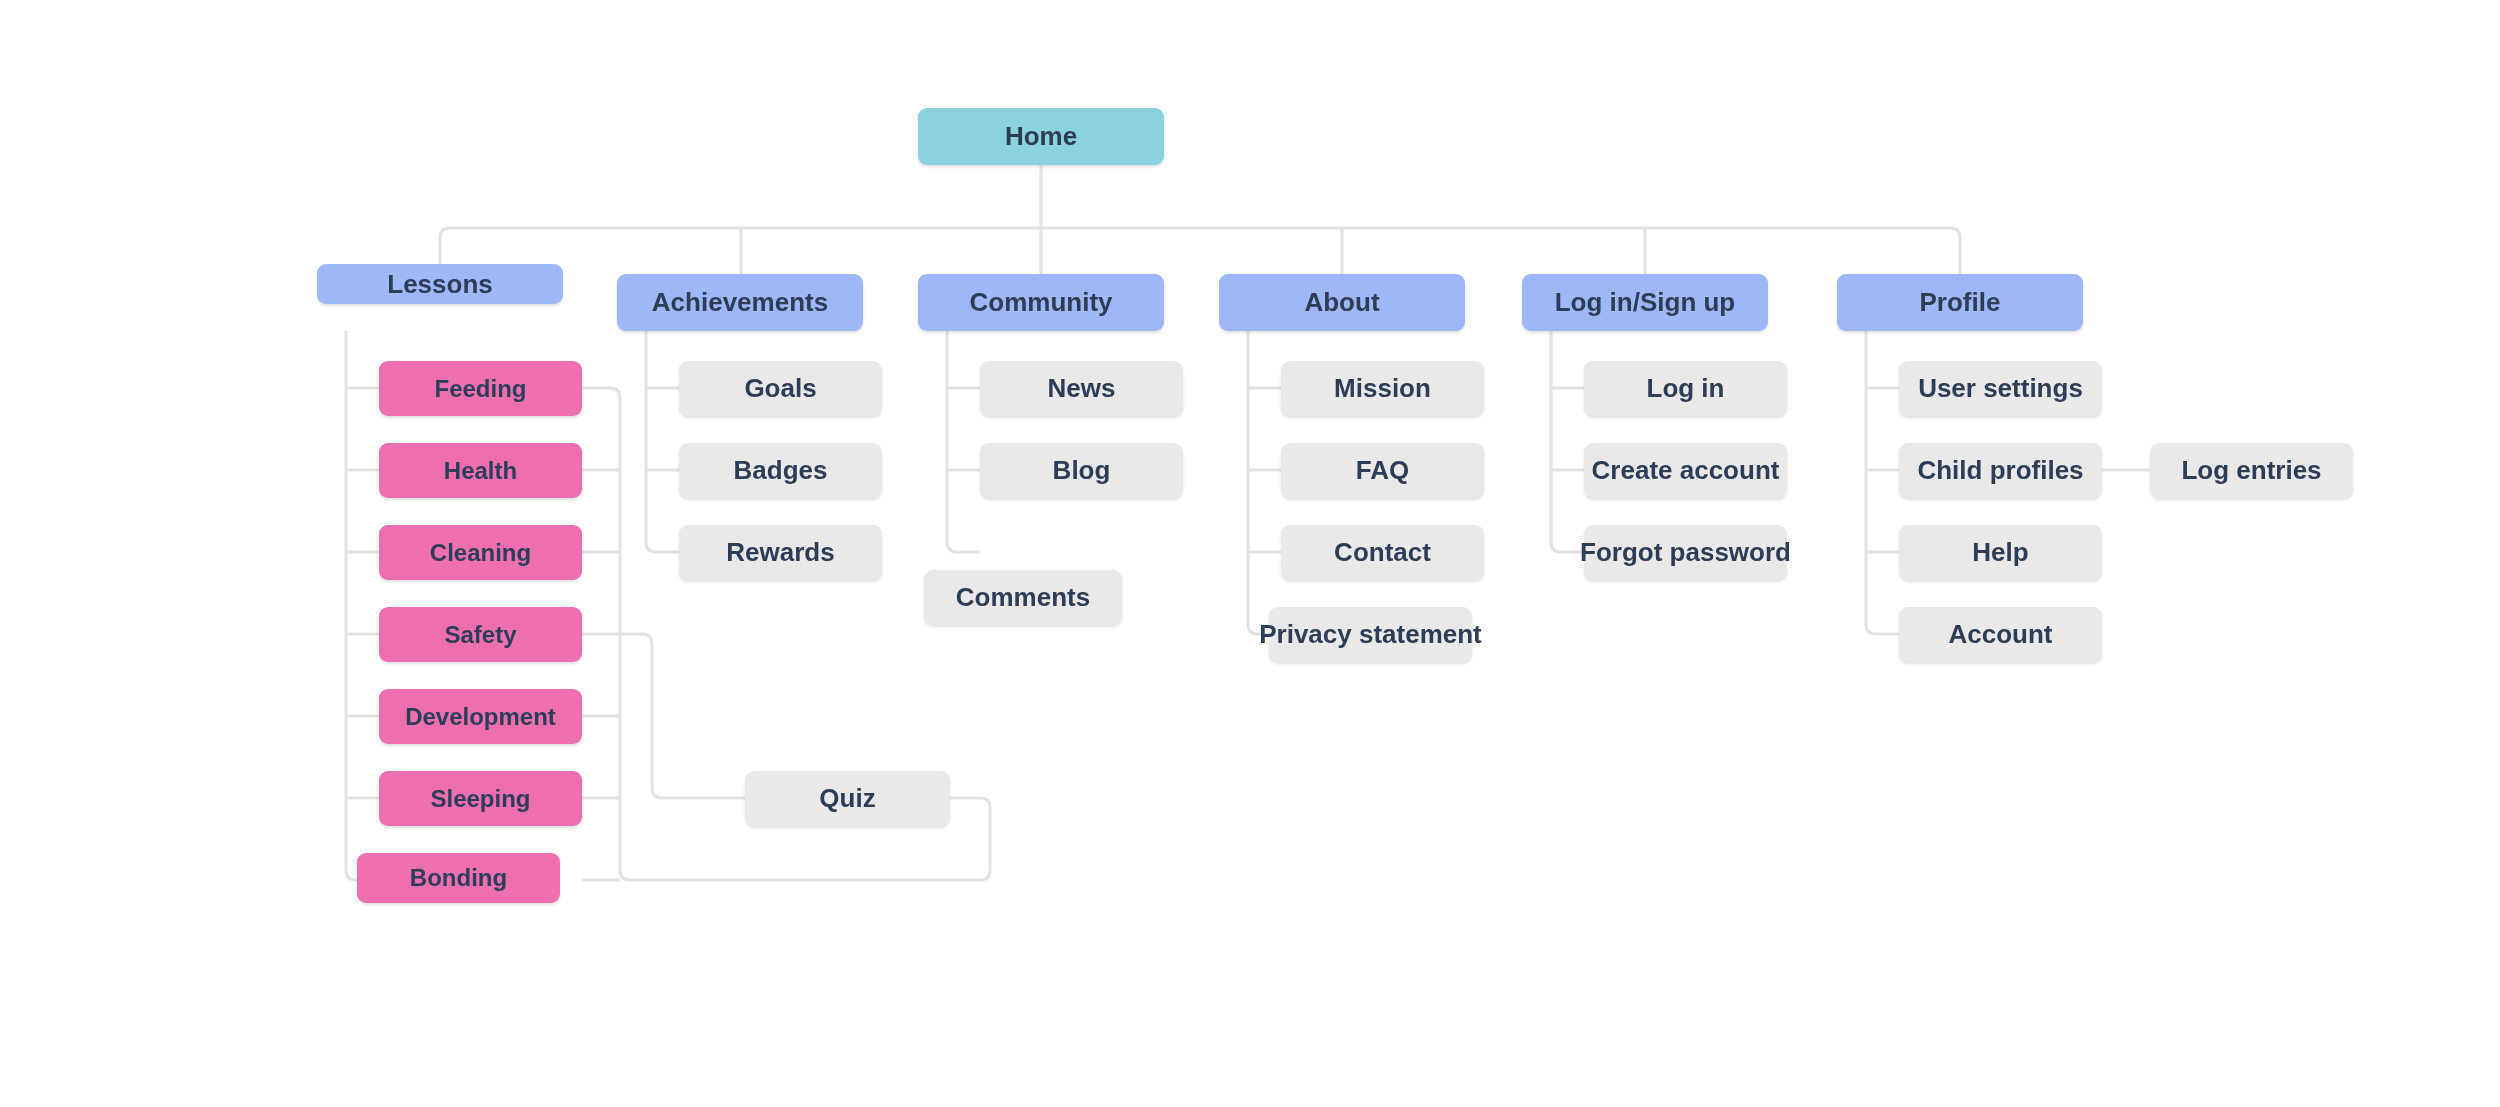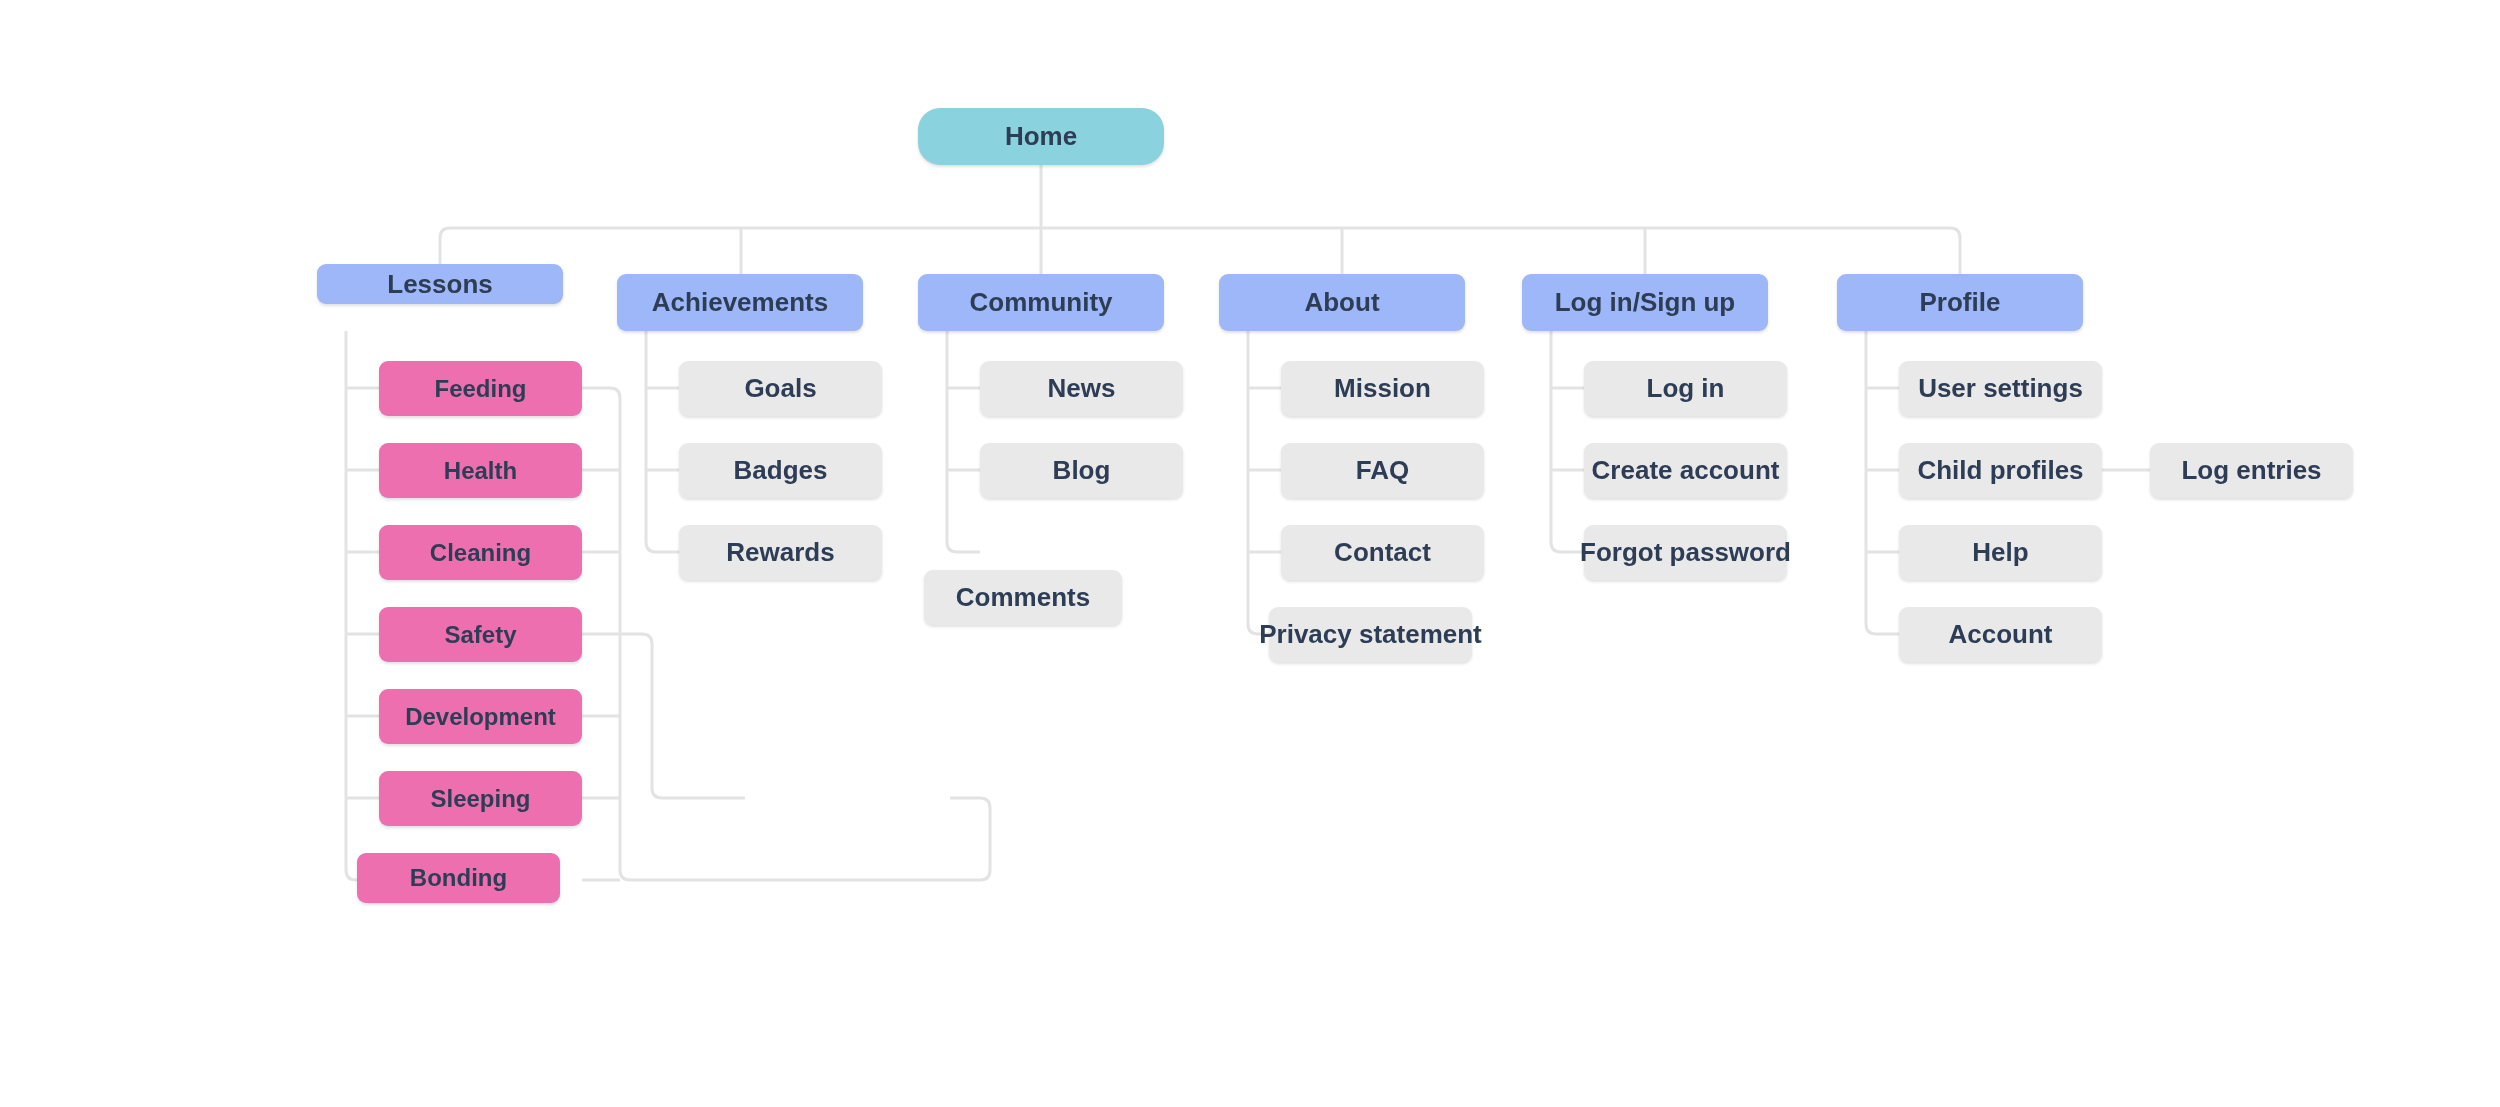--- a/index.html
+++ b/index.html
@@ -105,21 +105,21 @@
     <path d="M 582 552 L 620 552"></path>
     <path d="M 582 716 L 620 716"></path>
     <path d="M 582 798 L 620 798"></path>
     <path d="M 582 880 L 620 880"></path>
 
     <path d="M 582 634 L 642 634 Q 652 634 652 644 L 652 788 Q 652 798 662 798 L 745 798"></path>
 
     <path d="M 2102 470 L 2150 470"></path>
   </svg>
 
-  <div class="node node--home" style="left:918px;top:108px;width:246px;height:57px;border-radius:22px;">Home</div>
+  <div class="node node--home" style="left:918px;top:108px;width:246px;height:57px;">Home</div>
 
   <div class="node node--section" style="left:317px;top:264px;width:246px;height:40px;">Lessons</div>
   <div class="node node--section" style="left:617px;top:274px;width:246px;height:57px;">Achievements</div>
   <div class="node node--section" style="left:918px;top:274px;width:246px;height:57px;">Community</div>
   <div class="node node--section" style="left:1219px;top:274px;width:246px;height:57px;">About</div>
   <div class="node node--section" style="left:1522px;top:274px;width:246px;height:57px;">Log in/Sign up</div>
   <div class="node node--section" style="left:1837px;top:274px;width:246px;height:57px;">Profile</div>
 
   <div class="node node--lesson" style="left:379px;top:361px;width:203px;height:55px;">Feeding</div>
   <div class="node node--lesson" style="left:379px;top:443px;width:203px;height:55px;">Health</div>
@@ -144,16 +144,17 @@
 
   <div class="node node--page" style="left:1584px;top:361px;width:203px;height:55px;">Log in</div>
   <div class="node node--page" style="left:1584px;top:443px;width:203px;height:55px;">Create account</div>
   <div class="node node--page" style="left:1584px;top:525px;width:203px;height:55px;">Forgot password</div>
 
   <div class="node node--page" style="left:1899px;top:361px;width:203px;height:55px;">User settings</div>
   <div class="node node--page" style="left:1899px;top:443px;width:203px;height:55px;">Child profiles</div>
   <div class="node node--page" style="left:1899px;top:525px;width:203px;height:55px;">Help</div>
   <div class="node node--page" style="left:1899px;top:607px;width:203px;height:55px;">Account</div>
 
+  <div class="node node--page" style="left:745px;top:771px;width:205px;height:55px;">Quiz</div>
 
   <div class="node node--page" style="left:2150px;top:443px;width:203px;height:55px;">Log entries</div>
 
 </div>
 
 </body></html>

